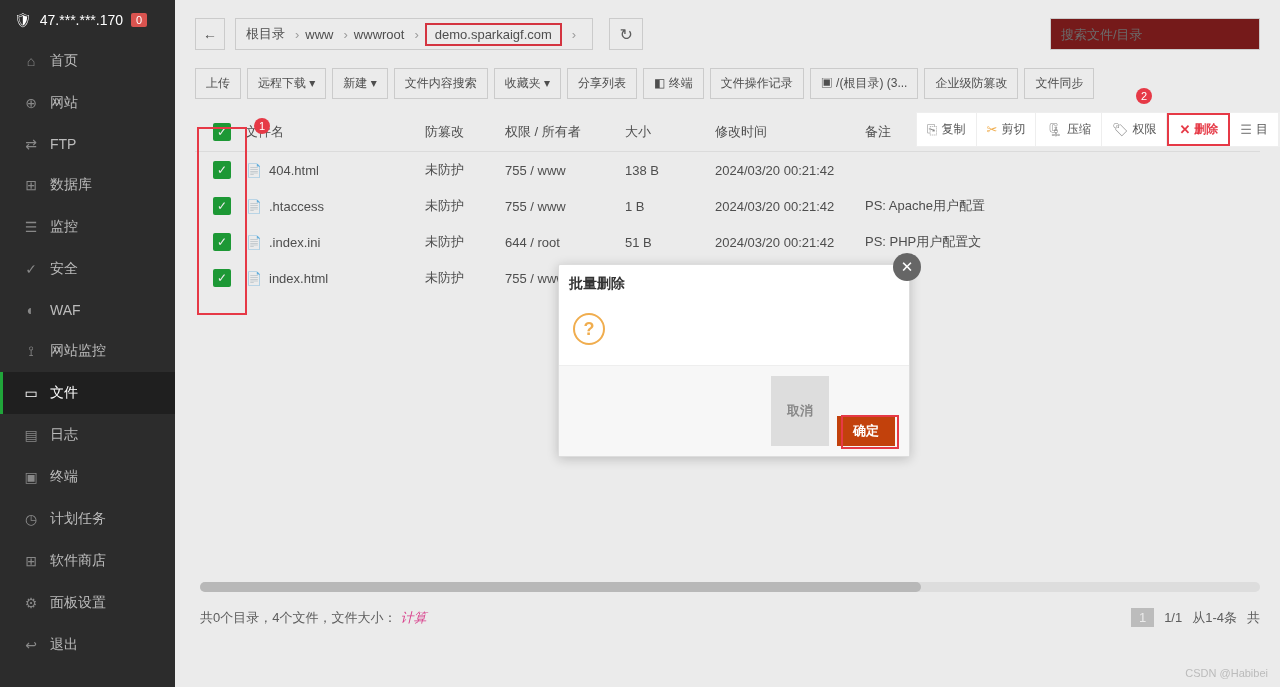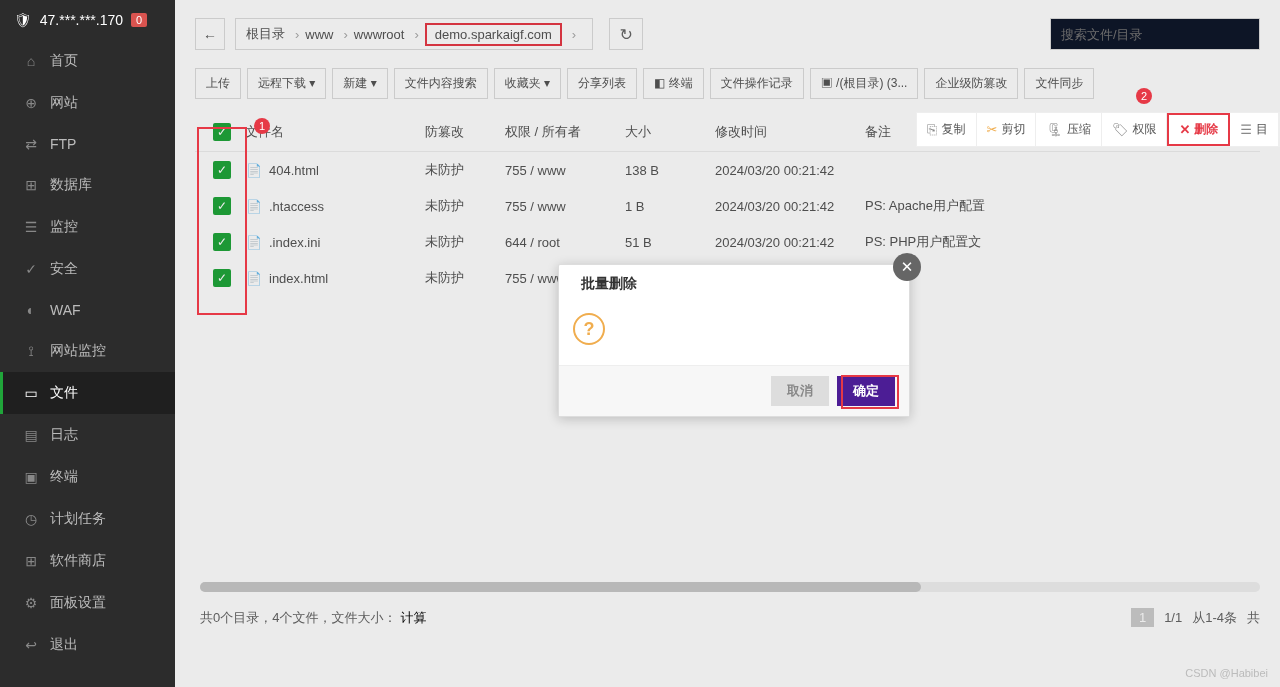--- a/index.html
+++ b/index.html
@@ -18,21 +18,21 @@
 
 
 .main { position: absolute; left: 175px; top: 0; right: 0; height: 687px; padding: 18px 20px; }
 .breadcrumb-row { display: flex; align-items: center; gap: 10px; }
 .bc-back { width: 30px; height: 32px; border: 1px solid #ddd; background: #fff; display: flex; align-items: center; justify-content: center; font-size: 14px; color: #555; cursor: pointer; }
 .breadcrumb { display: flex; align-items: center; height: 32px; border: 1px solid #ddd; background: #fff; padding: 0 10px; font-size: 13px; color: #555; }
 .breadcrumb .crumb { margin-right: 4px; cursor: pointer; }
 .breadcrumb .sep { margin: 0 6px; color: #aaa; }
 .bc-selected { border: 2px solid #e63946; padding: 2px 8px; }
 .refresh-btn { width: 34px; height: 32px; border: 1px solid #ddd; background: #fff; display: flex; align-items: center; justify-content: center; color: #666; cursor: pointer; margin-left: 6px; }
-.search-box { margin-left: auto; width: 210px; height: 32px; border: 1px solid #ddd; background: #0f172a; padding: 0 10px; font-size: 13px; color: #999; }
+.search-box { margin-left: auto; width: 210px; height: 32px; border: 1px solid #ddd; background: #7f1d1d; padding: 0 10px; font-size: 13px; color: #999; }
 
 .toolbar { display: flex; align-items: center; gap: 6px; margin-top: 18px; flex-wrap: wrap; }
 .tool-btn { height: 31px; border: 1px solid #ddd; background: #fff; padding: 0 10px; font-size: 12px; color: #555; display: flex; align-items: center; cursor: pointer; }
 
 
 .action-bar { position: absolute; right: 0; top: 112px; display: flex; background: #fff; border: 1px solid #eee; z-index: 55; }
 .action-item { padding: 6px 10px; font-size: 12px; color: #555; border-right: 1px solid #eee; display: flex; align-items: center; gap: 4px; cursor: pointer; }
 .action-item .ic { font-size: 13px; }
 .action-item.delete { border: 2px solid #e63946; color: #e63946; font-weight: bold; }
 
@@ -56,34 +56,34 @@
 .ic-file { color: #999; }
 
 .check-col-box { position: absolute; left: 197px; top: 127px; width: 50px; height: 188px; border: 2px solid #e63946; z-index: 56; }
 
 
 .hscroll { position: absolute; left: 200px; right: 20px; top: 582px; height: 10px; background: #f0f0f0; border-radius: 5px; }
 .hscroll .thumb { width: 68%; height: 100%; background: #c8c8c8; border-radius: 5px; }
 
 
 .footer { position: absolute; left: 200px; right: 20px; top: 608px; display: flex; align-items: center; font-size: 13px; color: #666; }
-.footer .calc { color: #000000; margin-left: 4px; cursor: pointer; }
+.footer .calc { color: #ec4899; margin-left: 4px; cursor: pointer; font-style: italic; }
 .pager { margin-left: auto; display: flex; align-items: center; gap: 10px; }
 .pager .cur { background: #ccc; color: #fff; padding: 2px 8px; }
 
 
 .modal { position: absolute; left: 558px; top: 264px; width: 352px; background: #fff; border: 1px solid #ddd; box-shadow: 0 2px 12px rgba(0,0,0,0.2); z-index: 100; border-radius: 2px; }
 .modal-close { position: absolute; right: -12px; top: -12px; width: 28px; height: 28px; border-radius: 50%; background: #666; color: #fff; display: flex; align-items: center; justify-content: center; font-size: 15px; cursor: pointer; }
-.modal-title { padding: 10px 22px; font-size: 14px; color: #333; font-weight: bold; }
+.modal-title { padding: 10px 10px; font-size: 14px; color: #333; font-weight: bold; }
 .modal-body { display: flex; padding: 10px 14px 20px; gap: 14px; font-size: 13px; color: #555; line-height: 1.7; }
 .modal-body .warn { width: 32px; height: 32px; border: 2px solid #f0ad4e; border-radius: 50%; color: #f0ad4e; display: flex; align-items: center; justify-content: center; font-weight: bold; font-size: 18px; flex-shrink: 0; }
 .modal-foot { display: flex; justify-content: flex-end; gap: 8px; padding: 10px 14px; background: #f7f7f7; border-top: 1px solid #eee; }
 .btn { padding: 6px 16px; font-size: 13px; border: none; cursor: pointer; font-weight: bold; }
 .btn-cancel { background: #ddd; color: #888; }
-.btn-ok { background: #4c1d95; color: #fff; }
+.btn-ok { background: #c2410c; color: #fff; margin-top: 40px; }
 .ok-box { position: absolute; right: 10px; bottom: 7px; width: 58px; height: 34px; border: 2px solid #e63946; }
 
 .watermark { position: absolute; right: 12px; bottom: 8px; font-size: 11px; color: #ccc; z-index: 40; }
 </style>
 </head>
 <body>
 
 <div class="overlay"></div>
 
 <div class="sidebar">

